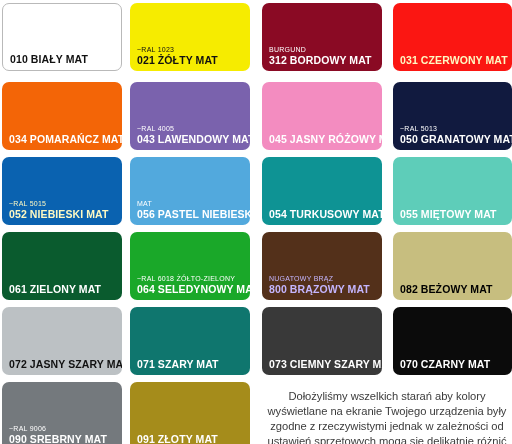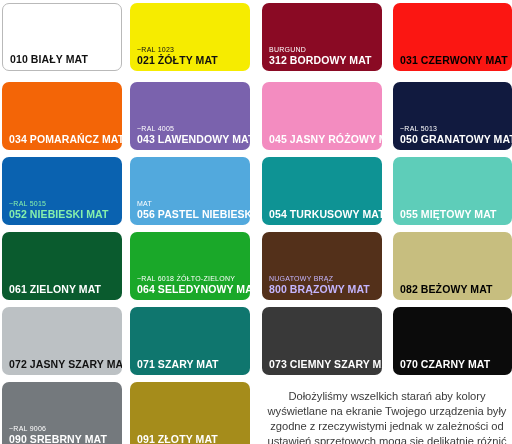--- a/index.html
+++ b/index.html
@@ -117,21 +117,21 @@
           <span class="swatch-sub">~RAL 1023</span>
           <span class="swatch-name">021 ŻÓŁTY MAT</span>
         </div>
       </div>
       <div class="swatch row-0 col-2" style="background: rgb(138, 10, 36); color: rgb(255, 255, 255);">
         <div class="swatch-labels">
           <span class="swatch-sub">BURGUND</span>
           <span class="swatch-name">312 BORDOWY MAT</span>
         </div>
       </div>
-      <div class="swatch row-0 col-3" style="background: rgb(251, 22, 18); color: #000000; padding-left: 45px;">
+      <div class="swatch row-0 col-3" style="background: rgb(251, 22, 18); color: #fef9c3; padding-left: 45px;">
         <div class="swatch-labels">
           <span class="swatch-name">031 CZERWONY MAT</span>
         </div>
       </div>
       <div class="swatch row-1 col-0" style="background: rgb(243, 101, 7); color: rgb(255, 255, 255);">
         <div class="swatch-labels">
           <span class="swatch-name">034 POMARAŃCZ MAT</span>
         </div>
       </div>
       <div class="swatch row-1 col-1" style="background: rgb(122, 98, 173); color: rgb(255, 255, 255);">
@@ -144,21 +144,21 @@
         <div class="swatch-labels">
           <span class="swatch-name">045 JASNY RÓŻOWY MAT</span>
         </div>
       </div>
       <div class="swatch row-1 col-3" style="background: rgb(17, 26, 63); color: rgb(255, 255, 255);">
         <div class="swatch-labels">
           <span class="swatch-sub">~RAL 5013</span>
           <span class="swatch-name">050 GRANATOWY MAT</span>
         </div>
       </div>
-      <div class="swatch row-2 col-0" style="background: rgb(10, 98, 176); color: #86efac; padding-left: 28px;">
+      <div class="swatch row-2 col-0" style="background: rgb(10, 98, 176); color: #fef9c3; padding-left: 28px;">
         <div class="swatch-labels">
           <span class="swatch-sub">~RAL 5015</span>
           <span class="swatch-name">052 NIEBIESKI MAT</span>
         </div>
       </div>
       <div class="swatch row-2 col-1" style="background: rgb(82, 169, 221); color: rgb(255, 255, 255);">
         <div class="swatch-labels">
           <span class="swatch-sub">MAT</span>
           <span class="swatch-name">056 PASTEL NIEBIESKI</span>
         </div>

